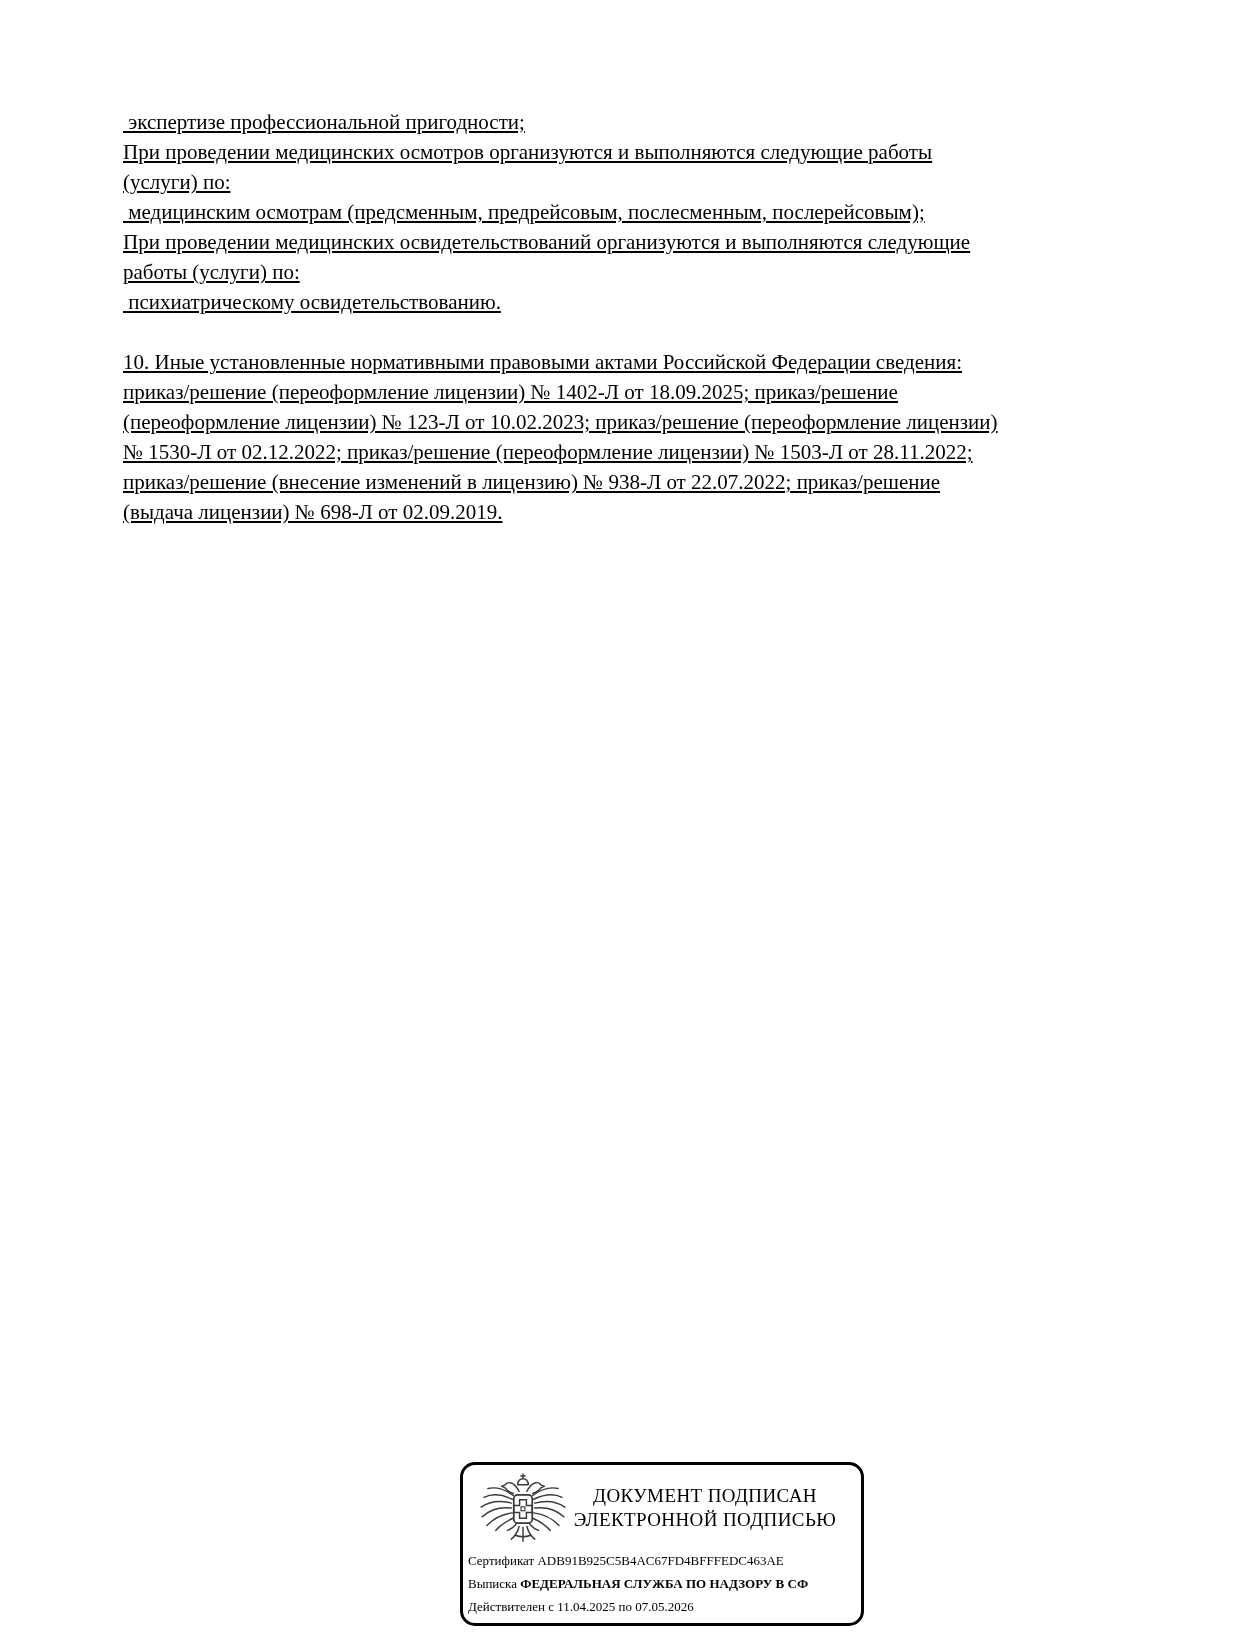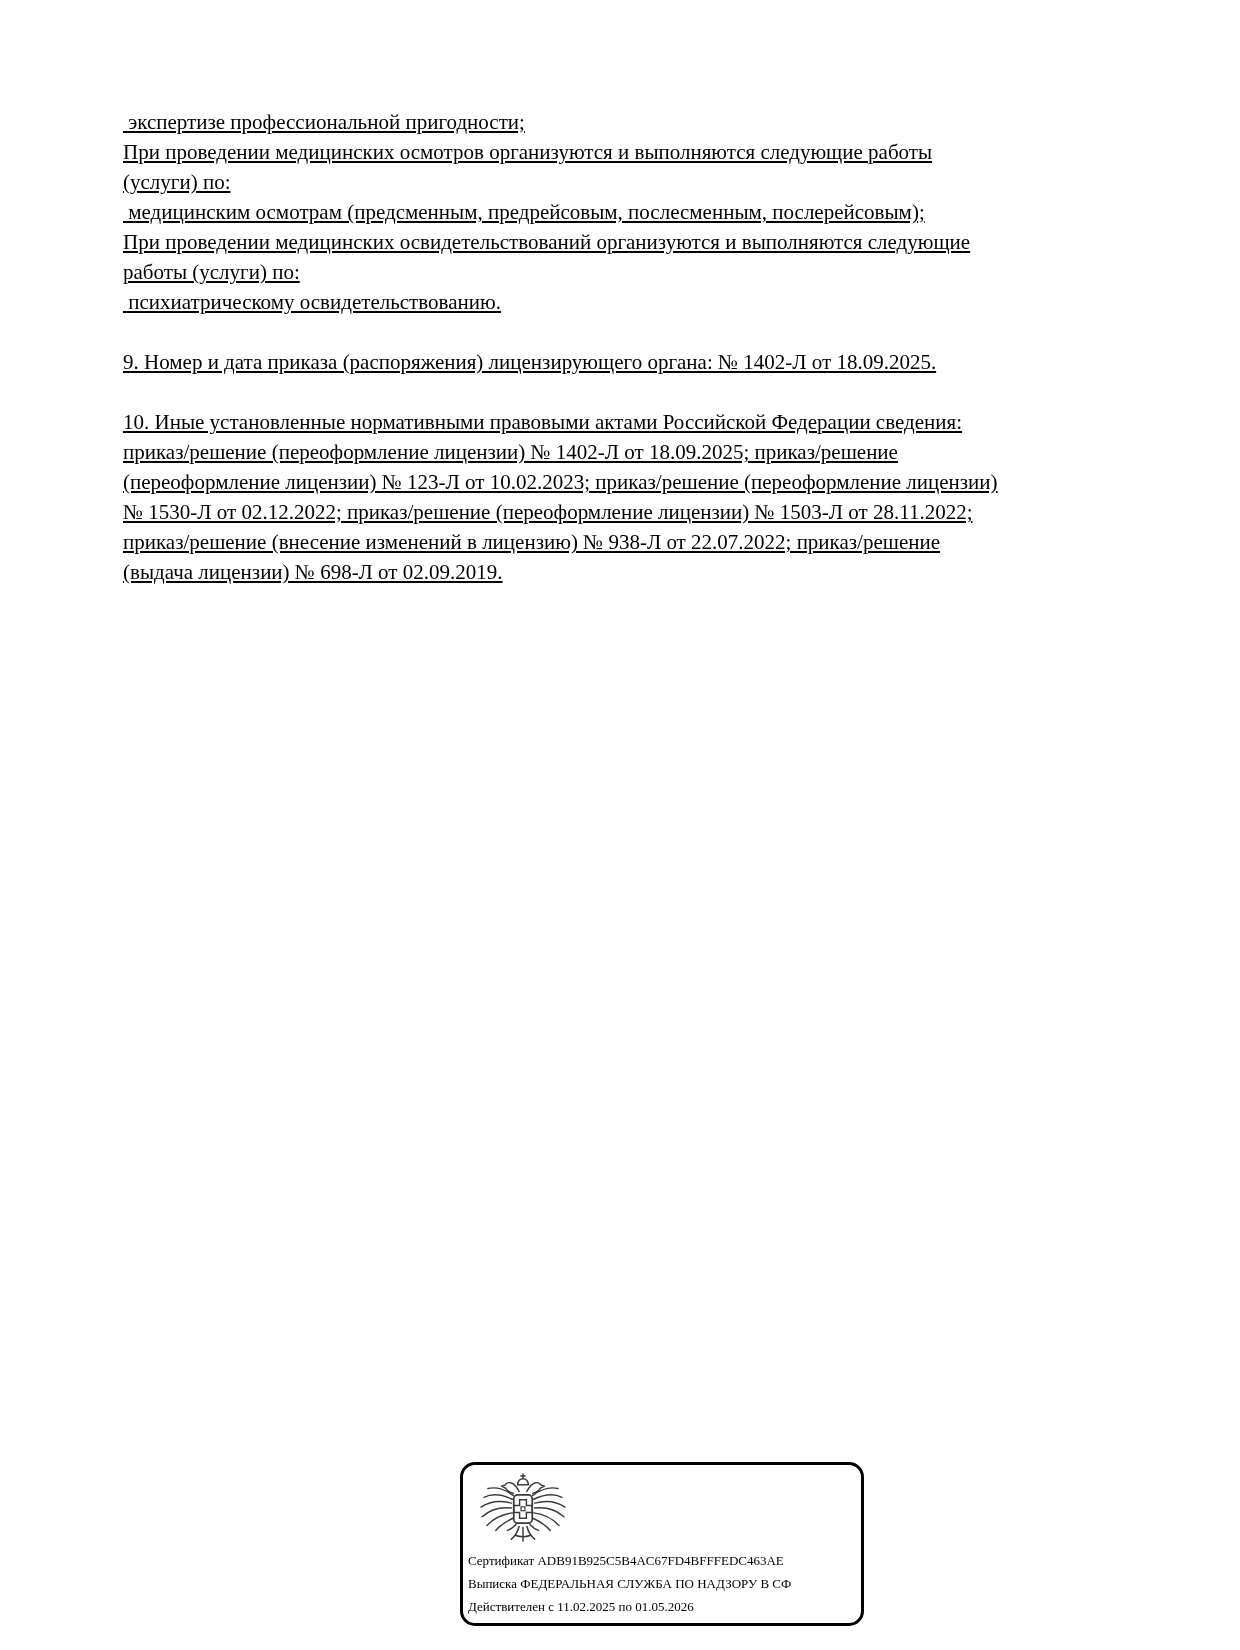--- a/index.html
+++ b/index.html
@@ -56,34 +56,33 @@
     padding-right: 14px;
     white-space: pre-wrap;
     letter-spacing: 0.4px;
   }
   .stamp-info {
     padding: 0 4px 0 5px;
     font-size: 13px;
     line-height: 23px;
     white-space: nowrap;
   }
-  .owner-value { font-weight: normal; }
+  .owner-value { font-weight: bold; }
 </style>
 </head>
 <body>
 
 <div class="doc-text">
   <div class="para"> экспертизе профессиональной пригодности;
 При проведении медицинских осмотров организуются и выполняются следующие работы
 (услуги) по:
  медицинским осмотрам (предсменным, предрейсовым, послесменным, послерейсовым);
 При проведении медицинских освидетельствований организуются и выполняются следующие
 работы (услуги) по:
  психиатрическому освидетельствованию.</div>
-  <div class="para">9. Номер и дата приказа (распоряжения) лицензирующего органа: № 1402-Л от 18.09.2025.</div>
   <div class="para">10. Иные установленные нормативными правовыми актами Российской Федерации сведения:
 приказ/решение (переоформление лицензии) № 1402-Л от 18.09.2025; приказ/решение
 (переоформление лицензии) № 123-Л от 10.02.2023; приказ/решение (переоформление лицензии)
 № 1530-Л от 02.12.2022; приказ/решение (переоформление лицензии) № 1503-Л от 28.11.2022;
 приказ/решение (внесение изменений в лицензию) № 938-Л от 22.07.2022; приказ/решение
 (выдача лицензии) № 698-Л от 02.09.2019.</div>
 </div>
 
 <div class="stamp">
   <div class="stamp-header">
@@ -111,19 +110,21 @@
           <path d="M42 56 Q40 64 34 69"></path>
           <path d="M46 57 L46 71"></path>
           <path d="M50 56 Q52 64 58 69"></path>
           <path d="M38 65 Q46 68 54 65"></path>
         </g>
         <rect x="36.5" y="23.5" width="19" height="29" rx="4" fill="#ffffff" stroke="#3a3a3a" stroke-width="1.8"></rect>
         <path d="M42.5 28.5 h7 v6 h6 v7 h-6 v6 h-7 v-6 h-6 v-7 h6 z" fill="none" stroke="#3a3a3a" stroke-width="1.5"></path>
         <rect x="44" y="35.8" width="4" height="4" fill="none" stroke="#3a3a3a" stroke-width="1.2"></rect>
       </svg>
     </div>
+    <div class="stamp-title">ДОКУМЕНТ ПОДПИСАН
+ЭЛЕКТРОННОЙ ПОДПИСЬЮ</div>
   </div>
   <div class="stamp-info">
     <div><span>Сертификат</span> <span>ADB91B925C5B4AC67FD4BFFFEDC463AE</span></div>
     <div><span>Выписка</span> <span class="owner-value">ФЕДЕРАЛЬНАЯ СЛУЖБА ПО НАДЗОРУ В СФ</span></div>
-    <div>Действителен с 11.02.2025 по 01.05.2026</div>
+    <div>Действителен с 11.04.2025 по 07.05.2026</div>
   </div>
 </div>
 
 </body></html>

